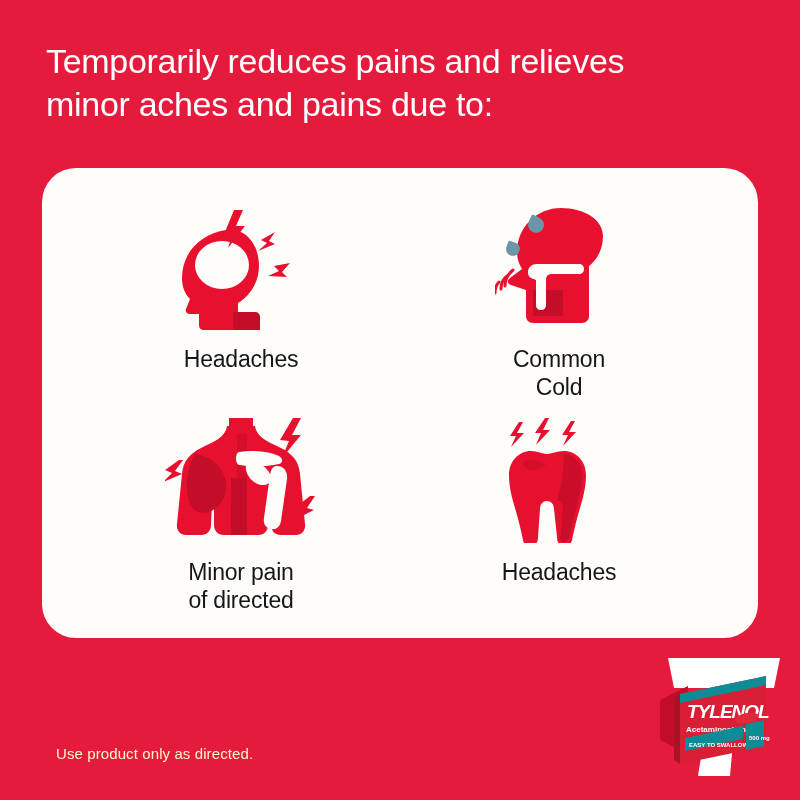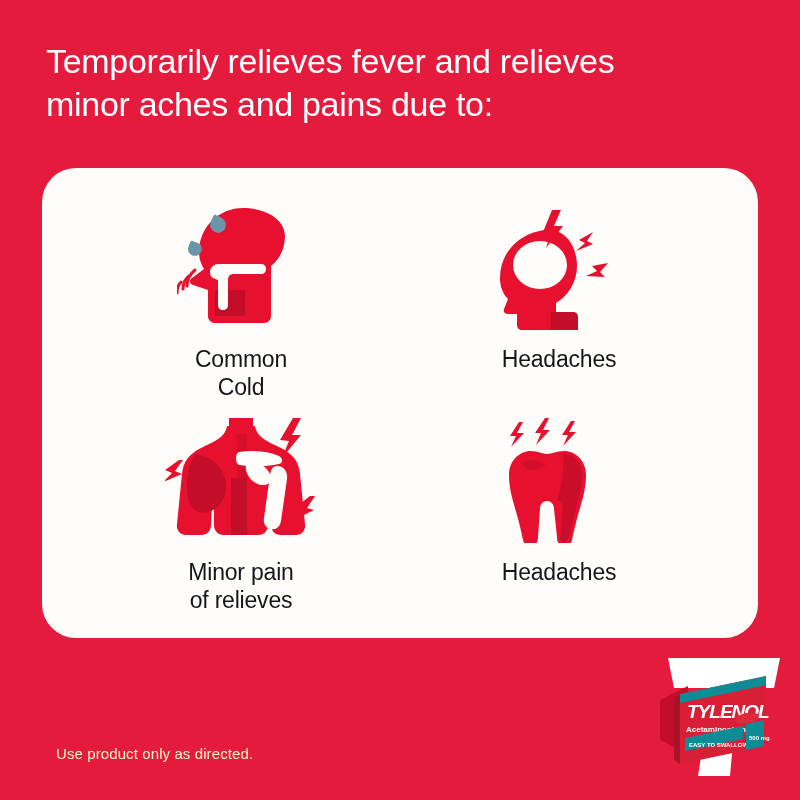--- a/index.html
+++ b/index.html
@@ -89,26 +89,46 @@
     bottom:8px;
     width:150px;
     height:140px;
   }
   .product svg{ display:block; }
 </style>
 </head>
 <body>
 
 <div class="headline">
-  <span class="l1">Temporarily relieves fever and relieves</span>
+  <span class="l1">Temporarily reduces pains and relieves</span>
   <span class="l2">minor aches and pains due to:</span>
 </div>
 
 <div class="card">
   <div class="grid">
+
+    <div class="cell c1 r1">
+      <div class="art">
+        <svg width="135" height="122" viewBox="0 0 135 122" aria-hidden="true">
+
+          <path fill="#E8102F" d="M52 22C26 26 8 45 8 70c0 9 3 16 8 21l-4 10c-1 3 1 5 4 5h9v11c0 3 2 5 5 5h29c3 0 5-2 5-5V95c12-7 21-21 21-37C85 38 73 19 52 22z"></path>
+
+          <path fill="#C40D28" d="M59 104h22c3 0 5 2 5 5v13H59z"></path>
+
+          <ellipse cx="48" cy="57" rx="27" ry="24" fill="#FFFDFA"></ellipse>
+
+          <path fill="#E8102F" d="M60 2l-9 22h8l-5 16 17-22h-9l7-16z"></path>
+          <path fill="#E8102F" d="M101 24l-14 8 6 3-9 8 17-7-6-3 6-9z"></path>
+          <path fill="#E8102F" d="M116 55l-16 3 5 5-11 5 19 1-5-5 8-9z"></path>
+        </svg>
+      </div>
+      <div class="label">
+        <span>Headaches</span>
+      </div>
+    </div>
 
     <div class="cell c2 r1">
       <div class="art">
         <svg width="128" height="124" viewBox="0 0 128 124" aria-hidden="true">
 
           <path fill="#E8102F" d="M66 4C42 4 22 23 22 48c0 7 2 12 5 17l-12 9c-3 2-3 6 1 7l15 5v26c0 4 3 7 7 7h49c4 0 7-3 7-7V62c9-7 14-18 14-30C108 16 90 4 66 4z"></path>
 
           <path fill="#C40D28" d="M38 86h30v26H38z"></path>
 
           <path fill="#FFFDFA" d="M33 68c0-5 4-8 9-8h42c3 0 5 2 5 5s-2 5-5 5H57c-4 0-6 2-6 6v25c0 3-2 5-5 5s-5-2-5-5V76l-5-2c-2-1-3-3-3-6z"></path>
@@ -122,40 +142,20 @@
             <path d="M18 66c-5 4-8 10-8 16"></path>
           </g>
         </svg>
       </div>
       <div class="label">
         <span>Common</span><br>
         <span>Cold</span>
       </div>
     </div>
 
-    <div class="cell c1 r1">
-      <div class="art">
-        <svg width="135" height="122" viewBox="0 0 135 122" aria-hidden="true">
-
-          <path fill="#E8102F" d="M52 22C26 26 8 45 8 70c0 9 3 16 8 21l-4 10c-1 3 1 5 4 5h9v11c0 3 2 5 5 5h29c3 0 5-2 5-5V95c12-7 21-21 21-37C85 38 73 19 52 22z"></path>
-
-          <path fill="#C40D28" d="M59 104h22c3 0 5 2 5 5v13H59z"></path>
-
-          <ellipse cx="48" cy="57" rx="27" ry="24" fill="#FFFDFA"></ellipse>
-
-          <path fill="#E8102F" d="M60 2l-9 22h8l-5 16 17-22h-9l7-16z"></path>
-          <path fill="#E8102F" d="M101 24l-14 8 6 3-9 8 17-7-6-3 6-9z"></path>
-          <path fill="#E8102F" d="M116 55l-16 3 5 5-11 5 19 1-5-5 8-9z"></path>
-        </svg>
-      </div>
-      <div class="label">
-        <span>Headaches</span>
-      </div>
-    </div>
-
     <div class="cell c1 r2">
       <div class="art">
         <svg width="152" height="125" viewBox="0 0 152 125" aria-hidden="true">
 
           <path fill="#E8102F" d="M62 8h28c2 12 14 16 26 22 12 6 18 14 19 26l5 50c1 6-3 11-9 11h-15c-6 0-10-4-10-10l-1-22h-2v22c0 6-4 10-10 10H59c-6 0-10-4-10-10V85h-2l-1 22c0 6-4 10-10 10H21c-6 0-10-5-9-11l5-50c1-12 7-20 19-26 12-6 24-10 26-22z"></path>
 
           <path fill="#E8102F" d="M64 0h24v12H64z"></path>
 
           <path fill="#C40D28" d="M30 36c14 2 26 10 30 24 4 14-2 26-12 32-8 5-18 3-22-4-6-11-6-36 4-52z"></path>
           <path fill="#C40D28" d="M66 60h16v57H66z"></path>
@@ -168,21 +168,21 @@
 
           <path fill="#FFFDFA" d="M112 48c7 0 11 6 10 13l-6 42c-1 6-5 9-10 8-5-1-8-5-7-11l6-43c1-6 3-9 7-9z"></path>
 
           <path fill="#E8102F" d="M14 42L0 52l7 3-9 9 19-8-7-3 8-11z"></path>
           <path fill="#E8102F" d="M128 0l-13 22 9 1-7 17 19-23h-9l9-17z"></path>
           <path fill="#E8102F" d="M145 78l-14 11 7 2-7 10 18-9-7-2 8-12z"></path>
         </svg>
       </div>
       <div class="label">
         <span>Minor pain</span><br>
-        <span>of relieves</span>
+        <span>of directed</span>
       </div>
     </div>
 
     <div class="cell c2 r2">
       <div class="art">
         <svg width="122" height="125" viewBox="0 0 122 125" aria-hidden="true">
 
           <path fill="#E8102F" d="M33 33c-12 0-22 10-22 24 0 14 4 26 8 40 3 11 5 20 6 25 1 5 5 7 9 6 4-1 6-4 6-9l2-28c0-5 3-8 7-8s7 3 7 8l3 28c0 5 2 8 6 9 4 1 8-1 9-6 1-5 3-14 6-25 4-14 8-26 8-40 0-14-10-24-22-24-8 0-12 3-17 3s-9-3-16-3z"></path>
 
           <path fill="#C40D28" d="M66 36c10 0 18 9 18 21 0 13-4 25-7 38-3 10-5 19-6 24-1 4-4 6-7 5l-2-3 3-30c0-5-2-8-6-9 5-13 7-33 7-46z" opacity="0.85"></path>

